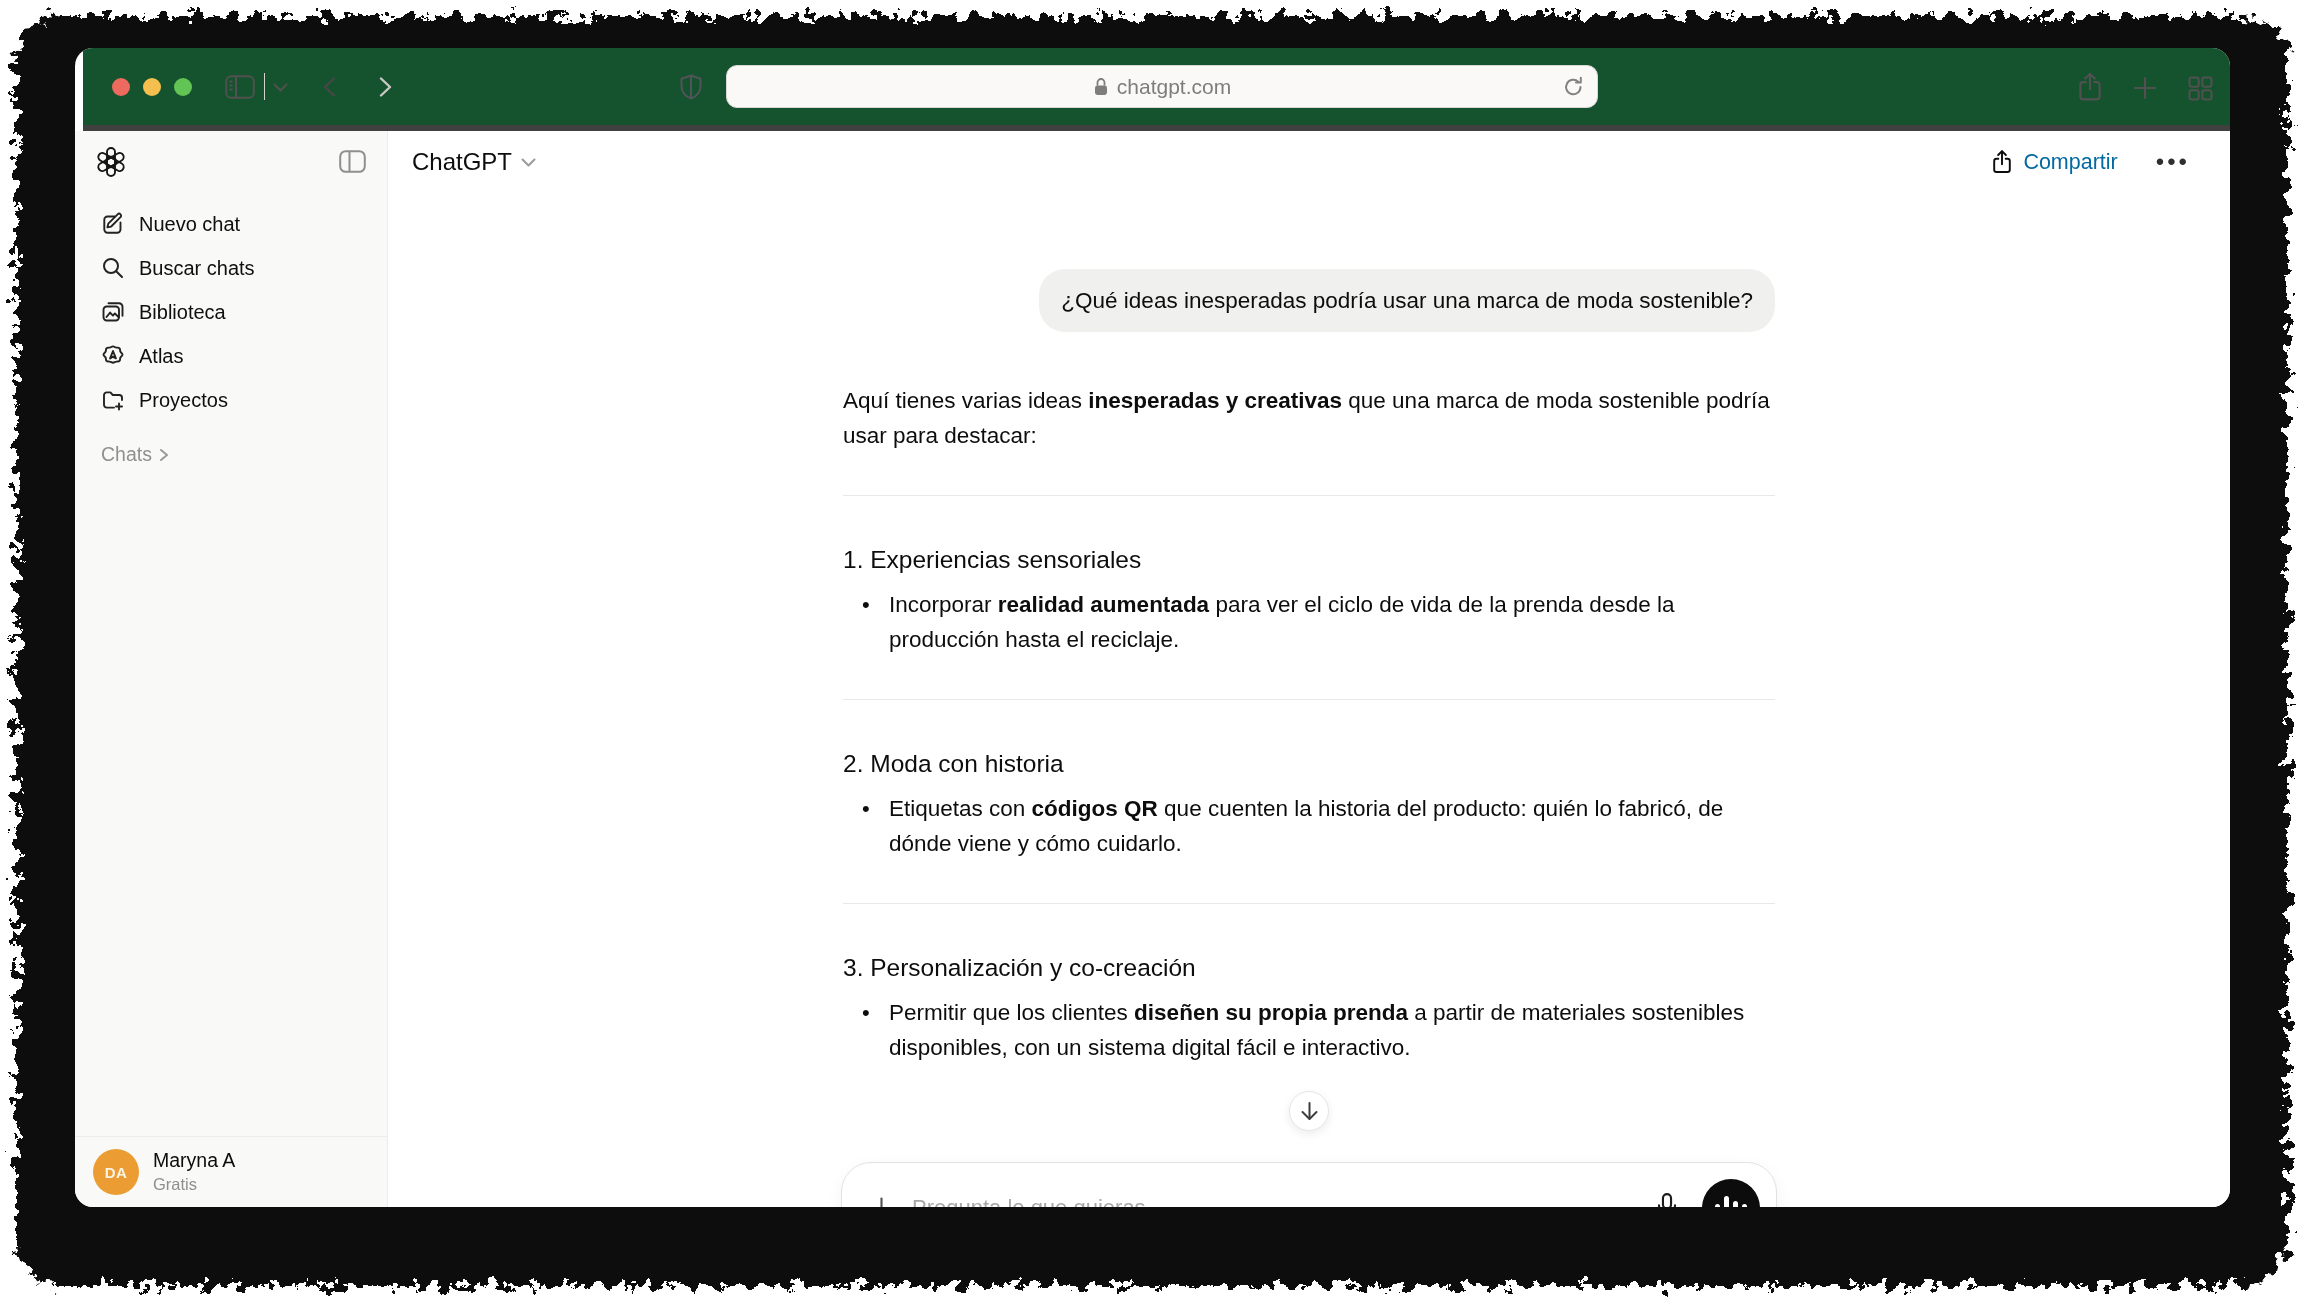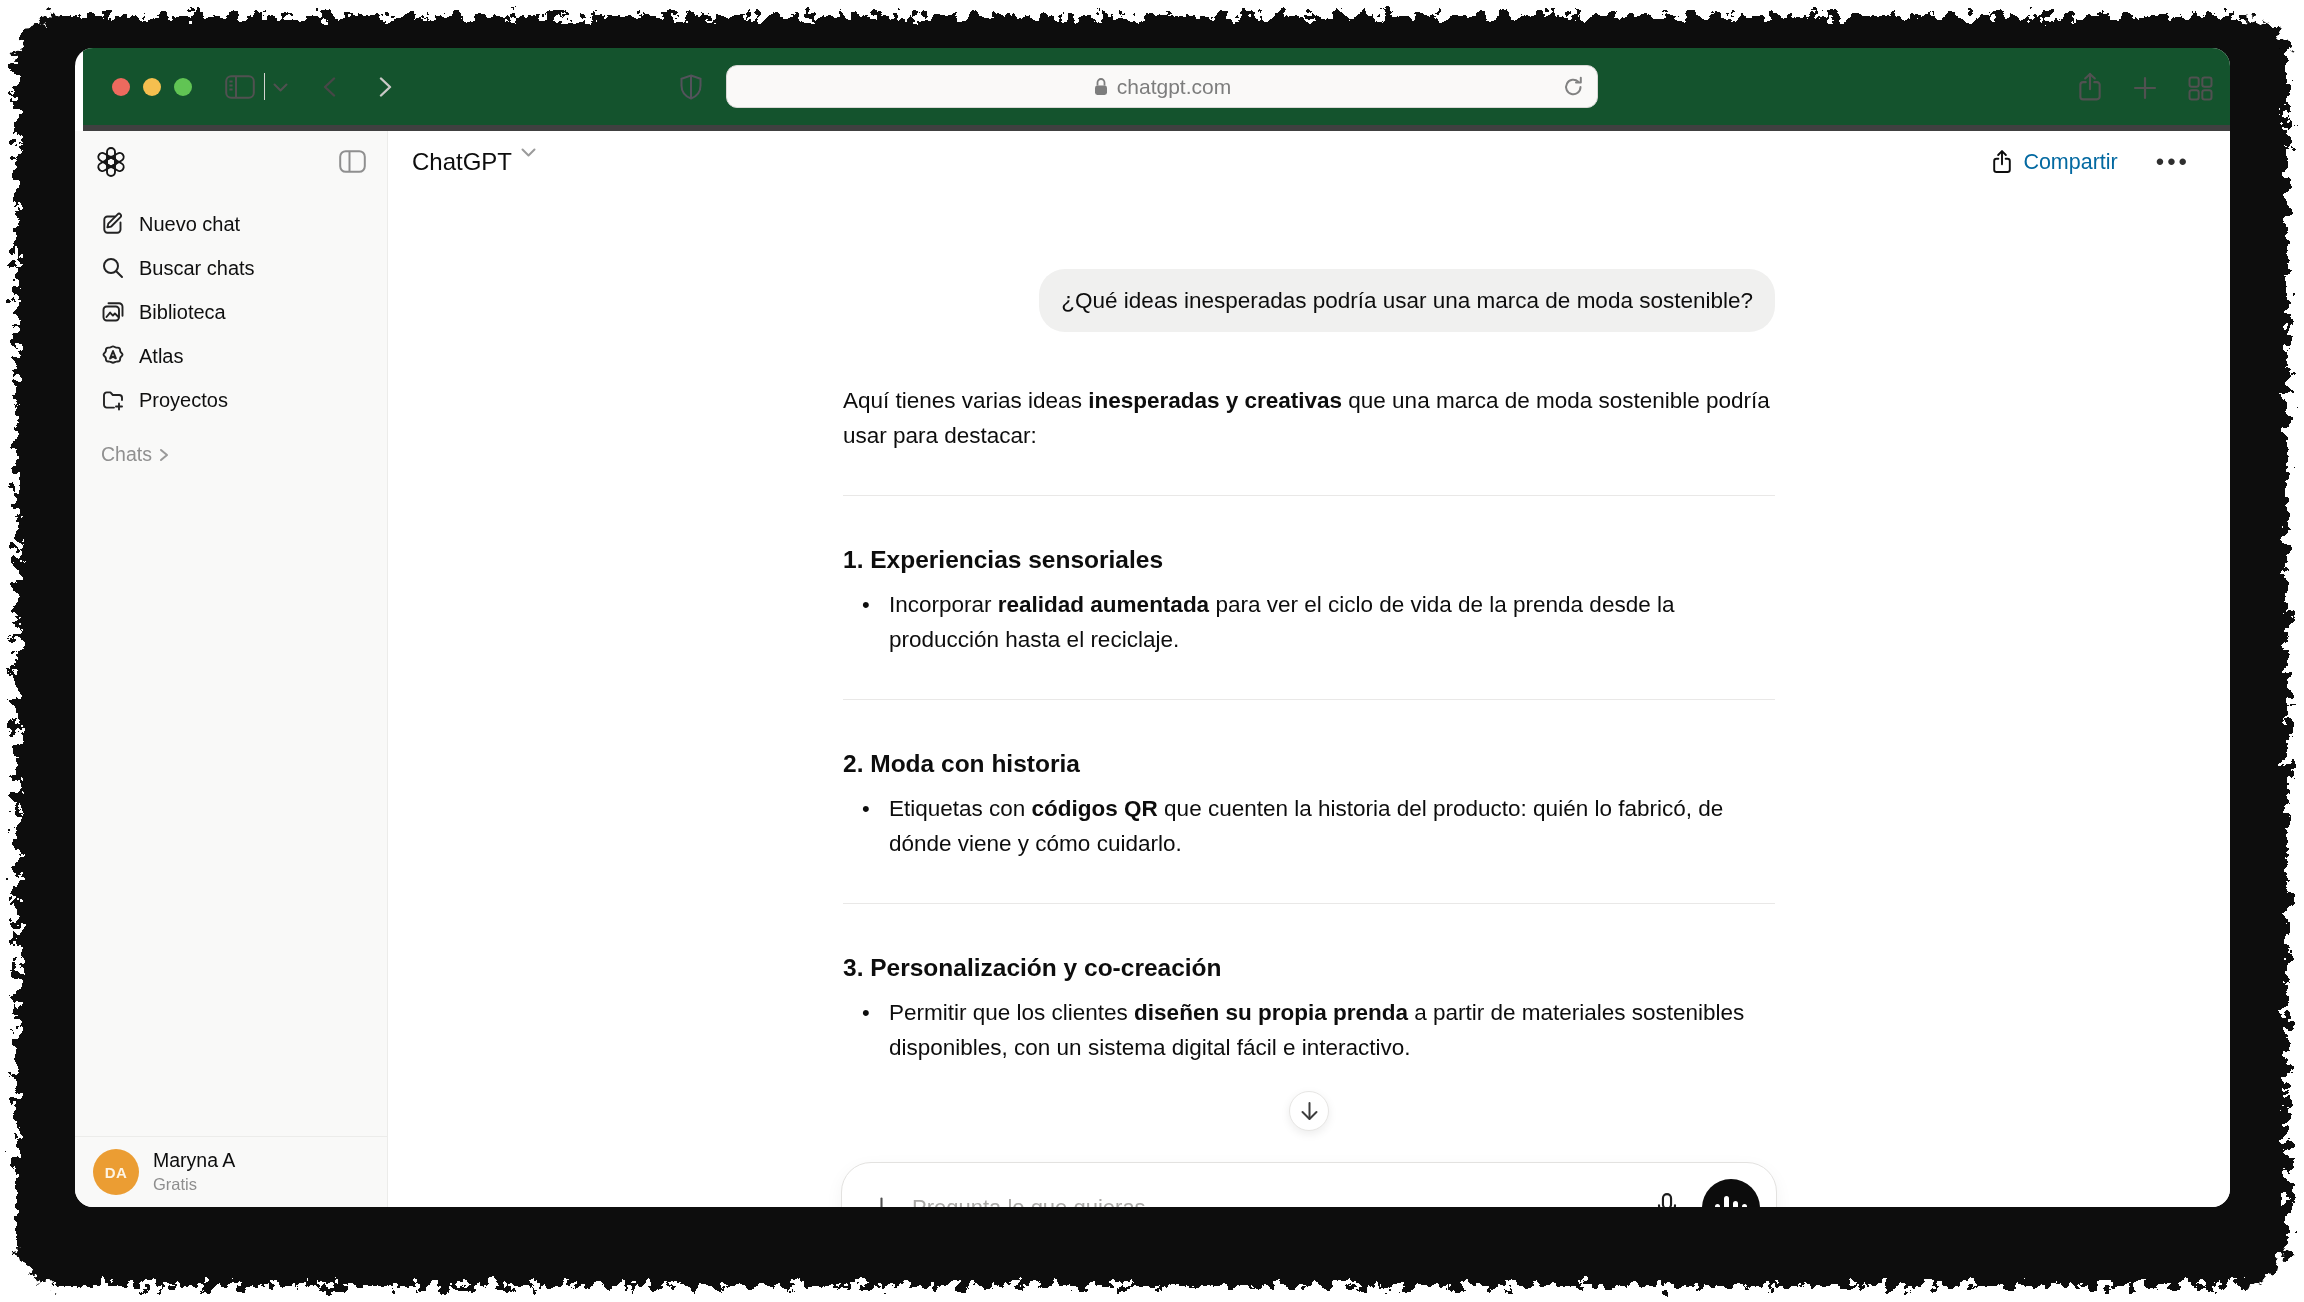--- a/index.html
+++ b/index.html
@@ -67,33 +67,33 @@
     letter-spacing:.5px;
   }
   .prof-name{font-size:19.5px;color:#0d0d0d;line-height:1.2;}
   .prof-plan{font-size:16.5px;color:#8e8e8e;line-height:1.2;margin-top:2px;}
   
   .main{flex:1;display:flex;flex-direction:column;background:#fff;position:relative;min-width:0;}
   .chat-header{
     height:58px;flex:0 0 58px;display:flex;align-items:center;justify-content:space-between;
     padding:2px 40px 0 24px;
   }
-  .model{display:flex;align-items:flex-start;gap:9px;font-size:24px;font-weight:500;color:#0d0d0d;cursor:pointer;}
+  .model{display:flex;align-items:center;gap:9px;font-size:24px;font-weight:500;color:#0d0d0d;cursor:pointer;}
   .hdr-right{display:flex;align-items:center;gap:38px;}
   .share-btn{display:flex;align-items:center;gap:10px;font-size:21.5px;color:#0369a1;cursor:pointer;}
   .dots{color:#2f2f2f;letter-spacing:3px;font-size:24px;cursor:pointer;line-height:1;}
   .scroll{flex:1;position:relative;overflow:hidden;}
   .thread{width:932px;margin:0 auto;padding-top:78px;color:#0d0d0d;}
   .bubble-row{display:flex;justify-content:flex-end;}
   .bubble{
     background:#f0f0ef;border-radius:26px;padding:17px 22px;font-size:22.5px;line-height:1.3;
   }
   .intro{margin:52px 0 0;font-size:22.5px;line-height:34.5px;}
   .rule{border:none;border-top:1px solid #e9e8e7;margin:42px 0 0;}
-  .sec-title{margin:50px 0 0;font-size:24.5px;font-weight:700;}
+  .sec-title{margin:50px 0 0;font-size:24.5px;font-weight:400;}
   .blist{margin:14px 0 0;padding:0 0 0 46px;list-style:none;}
   .blist li{font-size:22.5px;line-height:34.5px;position:relative;}
   .blist li::before{content:"•";position:absolute;left:-27px;top:0;font-size:22px;color:#0d0d0d;}
   b{font-weight:700;}
   
   .scroll-down{
     position:absolute;left:50%;bottom:76px;transform:translateX(-50%);
     width:38px;height:38px;border-radius:50%;background:#fff;border:1px solid #e7e6e4;
     box-shadow:0 3px 10px rgba(0,0,0,.08);display:flex;align-items:center;justify-content:center;
     cursor:pointer;color:#3d3d3d;

